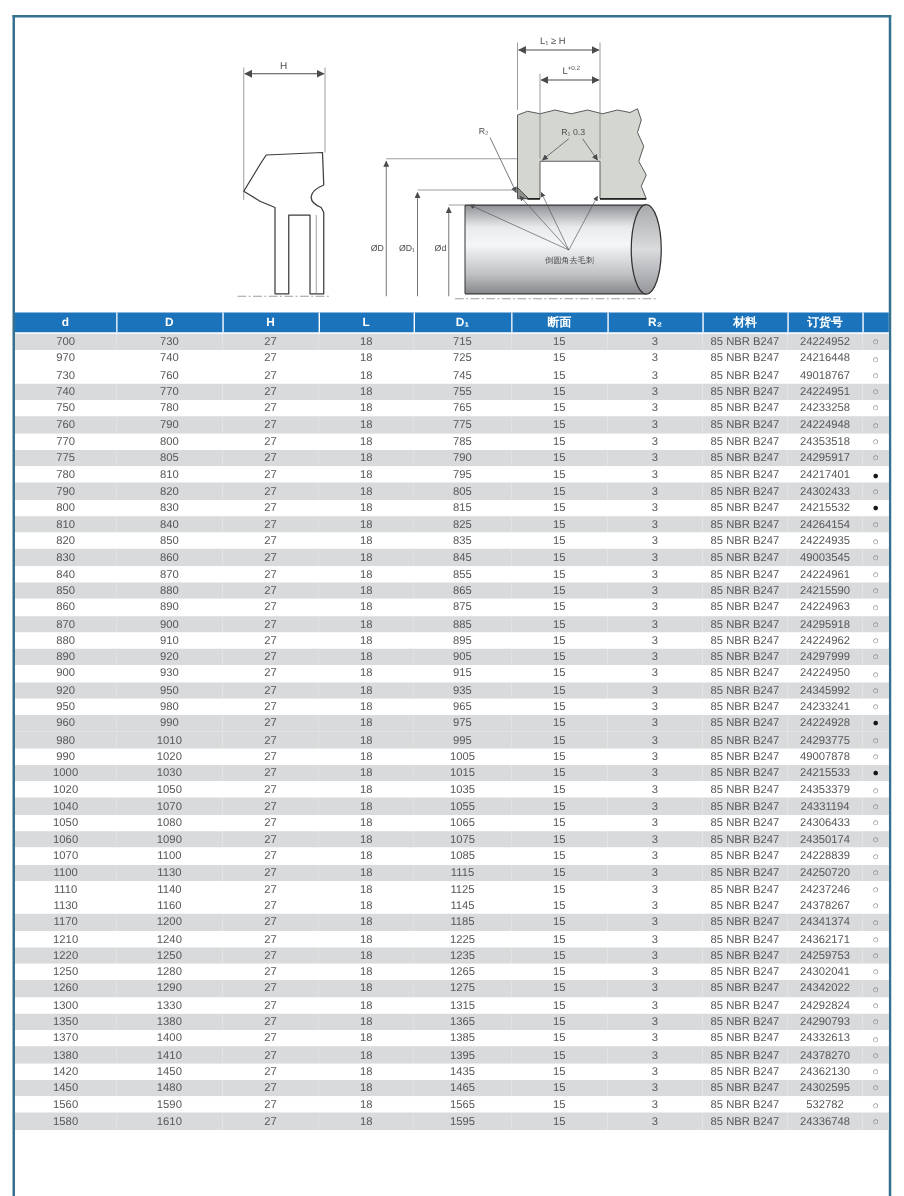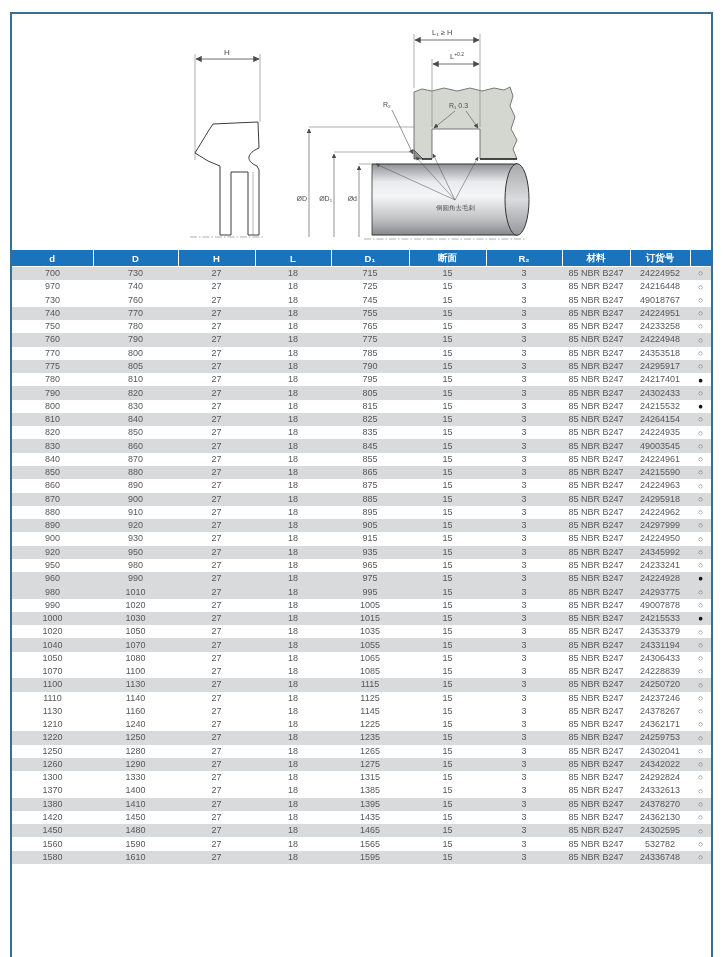--- a/index.html
+++ b/index.html
@@ -502,20 +502,32 @@
           <td>1080</td>
           <td>27</td>
           <td>18</td>
           <td>1065</td>
           <td>15</td>
           <td>3</td>
           <td>85 NBR B247</td>
           <td>24306433</td>
           <td class="mark open">○</td>
         </tr>
+        <tr class="alt">
+          <td>1060</td>
+          <td>1090</td>
+          <td>27</td>
+          <td>18</td>
+          <td>1075</td>
+          <td>15</td>
+          <td>3</td>
+          <td>85 NBR B247</td>
+          <td>24350174</td>
+          <td class="mark open">○</td>
+        </tr>
         <tr>
           <td>1070</td>
           <td>1100</td>
           <td>27</td>
           <td>18</td>
           <td>1085</td>
           <td>15</td>
           <td>3</td>
           <td>85 NBR B247</td>
           <td>24228839</td>
@@ -550,20 +562,32 @@
           <td>1160</td>
           <td>27</td>
           <td>18</td>
           <td>1145</td>
           <td>15</td>
           <td>3</td>
           <td>85 NBR B247</td>
           <td>24378267</td>
           <td class="mark open">○</td>
         </tr>
+        <tr class="alt">
+          <td>1170</td>
+          <td>1200</td>
+          <td>27</td>
+          <td>18</td>
+          <td>1185</td>
+          <td>15</td>
+          <td>3</td>
+          <td>85 NBR B247</td>
+          <td>24341374</td>
+          <td class="mark open">○</td>
+        </tr>
         <tr>
           <td>1210</td>
           <td>1240</td>
           <td>27</td>
           <td>18</td>
           <td>1225</td>
           <td>15</td>
           <td>3</td>
           <td>85 NBR B247</td>
           <td>24362171</td>
@@ -610,20 +634,32 @@
           <td>1330</td>
           <td>27</td>
           <td>18</td>
           <td>1315</td>
           <td>15</td>
           <td>3</td>
           <td>85 NBR B247</td>
           <td>24292824</td>
           <td class="mark open">○</td>
         </tr>
+        <tr class="alt">
+          <td>1350</td>
+          <td>1380</td>
+          <td>27</td>
+          <td>18</td>
+          <td>1365</td>
+          <td>15</td>
+          <td>3</td>
+          <td>85 NBR B247</td>
+          <td>24290793</td>
+          <td class="mark open">○</td>
+        </tr>
         <tr>
           <td>1370</td>
           <td>1400</td>
           <td>27</td>
           <td>18</td>
           <td>1385</td>
           <td>15</td>
           <td>3</td>
           <td>85 NBR B247</td>
           <td>24332613</td>

